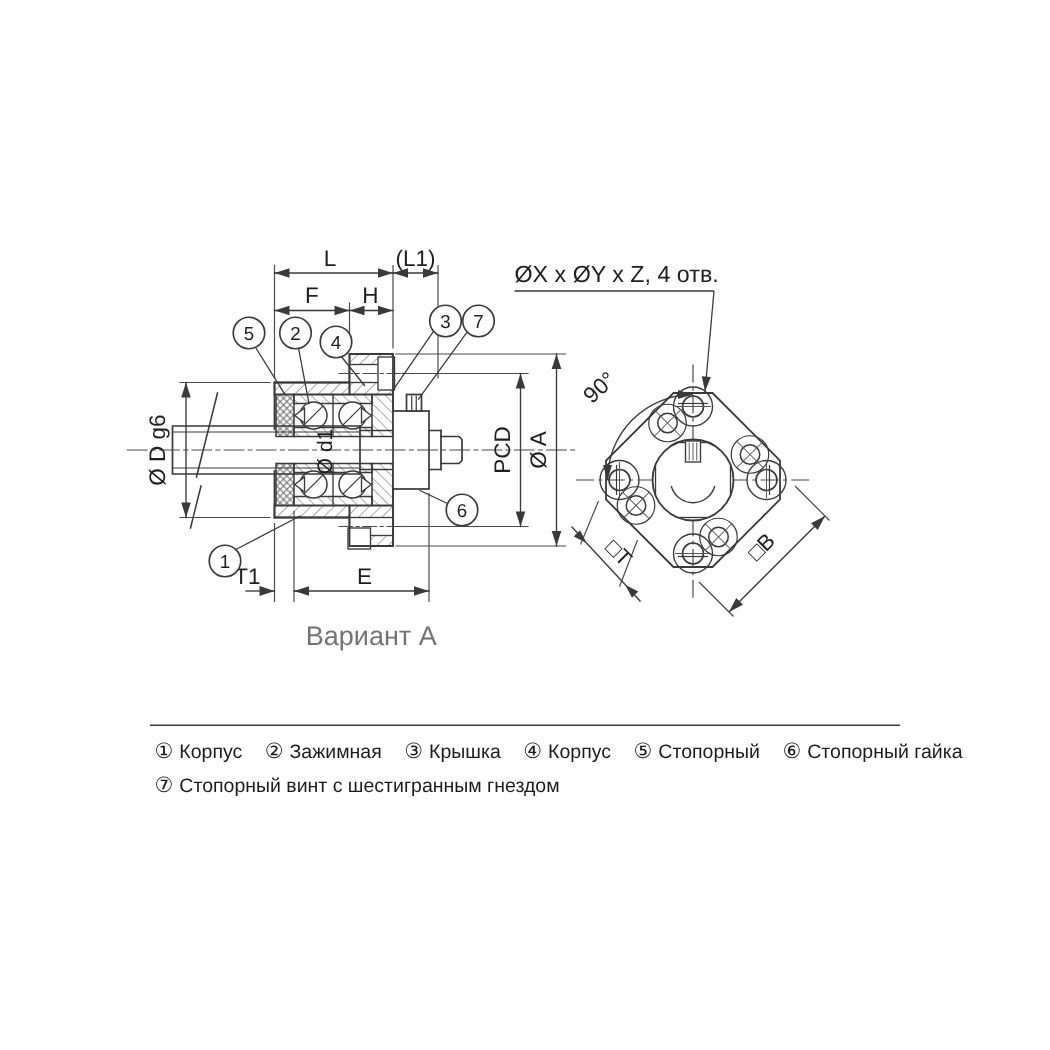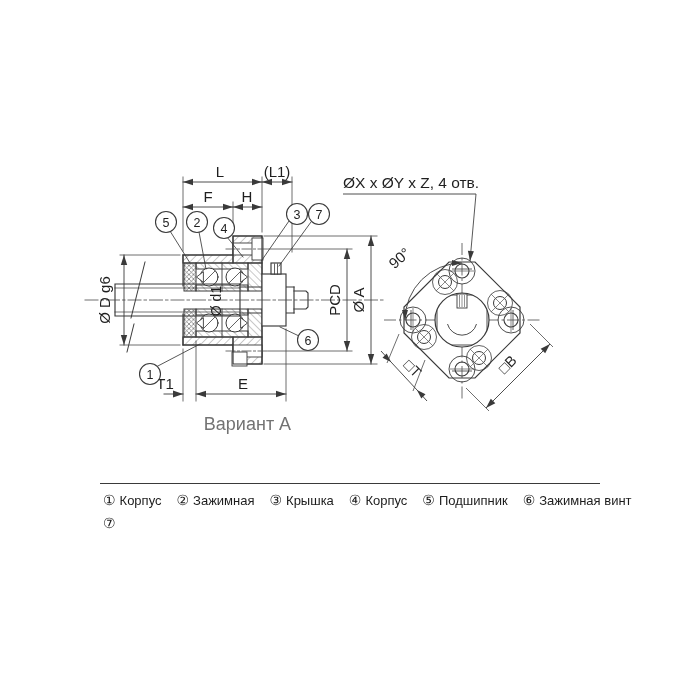--- a/index.html
+++ b/index.html
@@ -306,27 +306,28 @@
     <span class="li">
           <span class="num">③</span>
           <span>Крышка</span>
         </span>
     <span class="li">
           <span class="num">④</span>
           <span>Корпус</span>
         </span>
     <span class="li">
           <span class="num">⑤</span>
-          <span>Подшипник</span>
+          <span>Стопорный</span>
         </span>
     <span class="li">
           <span class="num">⑥</span>
-          <span>Зажимная винт</span>
+          <span>Стопорный гайка</span>
         </span>
   </div>
   <div class="legend-row">
     <span class="li">
           <span class="num">⑦</span>
+          <span>Стопорный винт с шестигранным гнездом</span>
         </span>
   </div>
 </div>
 
 </div>
 
 </body></html>

